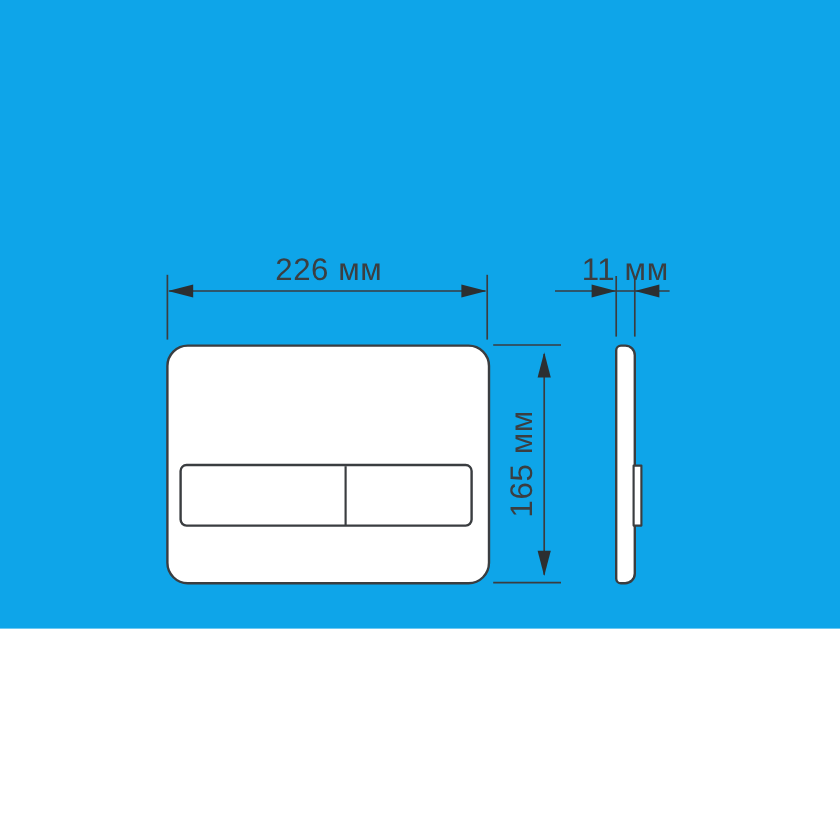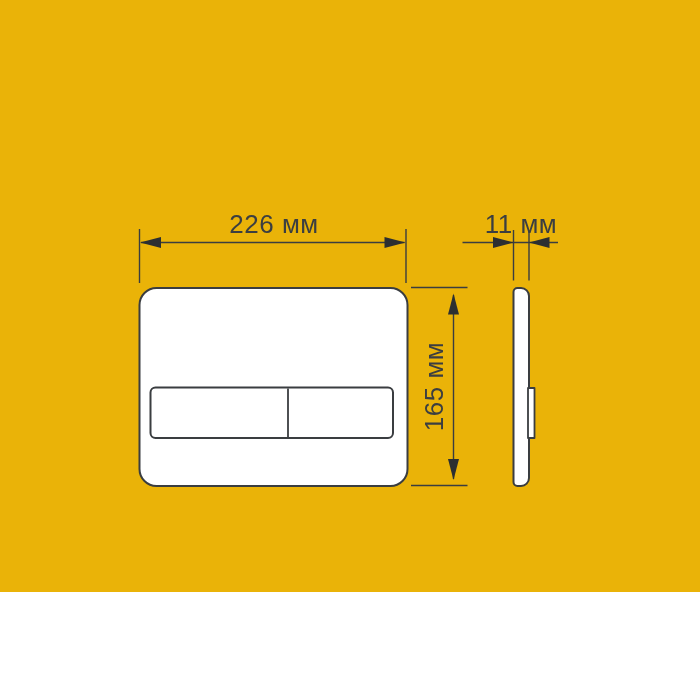--- a/index.html
+++ b/index.html
@@ -3,22 +3,22 @@
 <meta charset="utf-8">
 <style>
   html, body {
     margin: 0;
     padding: 0;
     background: #ffffff;
   }
   .canvas {
     position: relative;
     width: 700px;
-    height: 592px;
-    background: #eab308;
+    height: 524px;
+    background: #0ea5e9;
     overflow: hidden;
     font-family: "Liberation Sans", sans-serif;
   }
   svg.drawing {
     position: absolute;
     left: 0;
     top: 0;
     width: 700px;
     height: 700px;
   }

